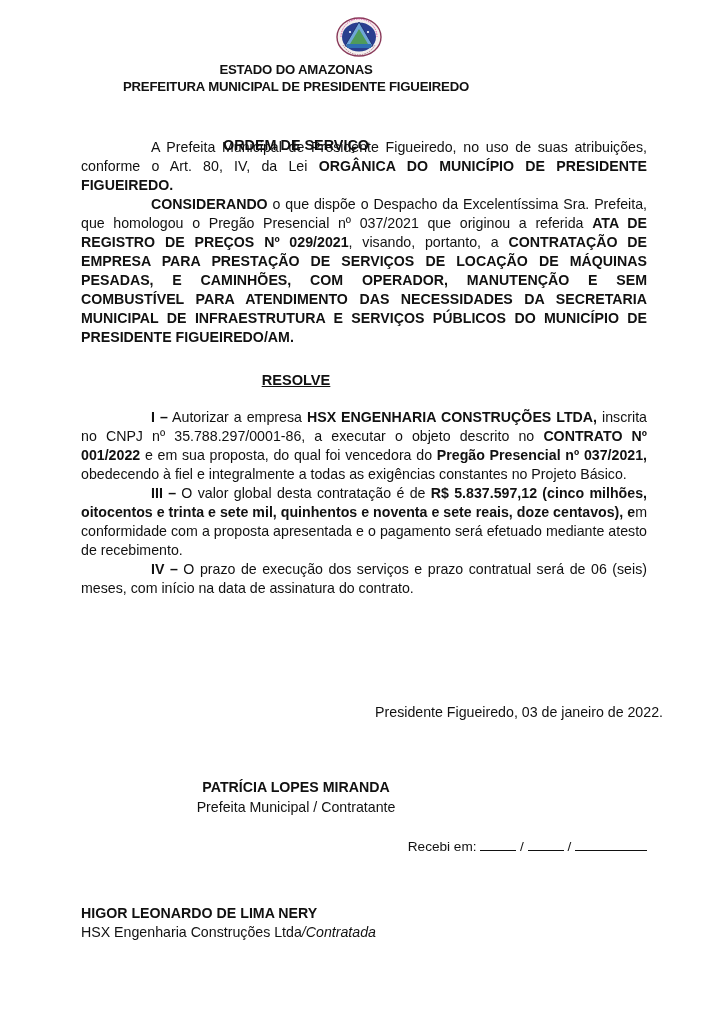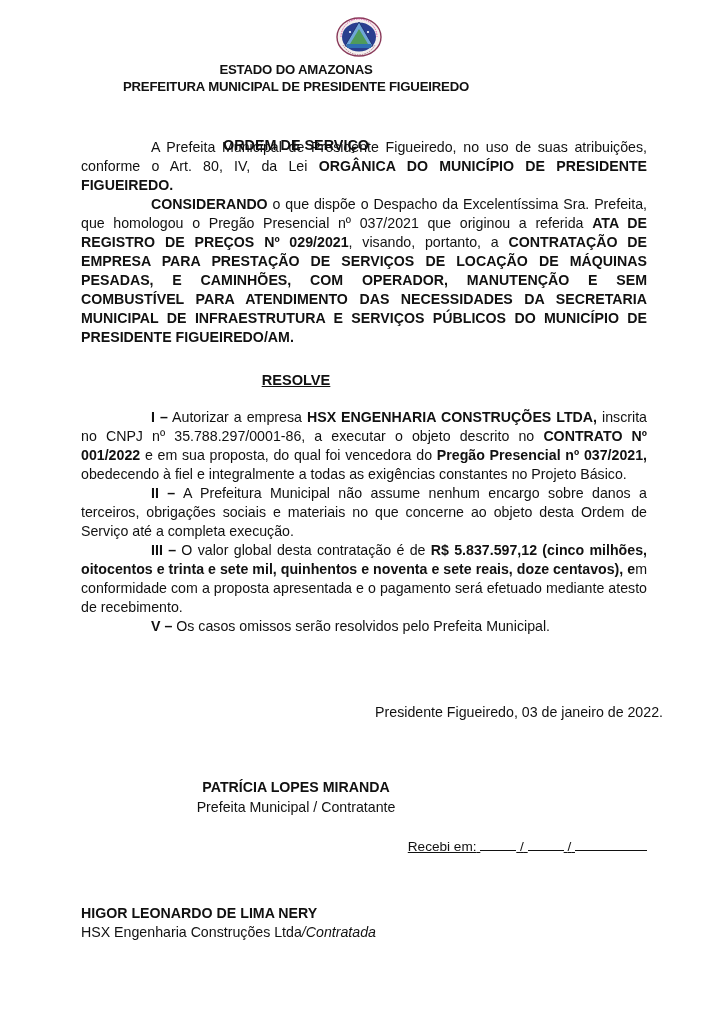--- a/index.html
+++ b/index.html
@@ -40,21 +40,21 @@
     i { font-style: italic; text-align: center; }
     .resolve {
       top: 372px; font-weight: bold; text-decoration: underline; font-size: 14.6px;
     }
     .date-line {
       right: 56px; top: 704px; text-align: right;
     }
     .sig1-name { top: 779px; font-weight: bold; }
     .sig1-role { top: 799px; }
     .received {
-      right: 72px; top: 838px; text-align: right; font-size: 13.6px; text-decoration: underline;
+      right: 72px; top: 838px; text-align: right; font-size: 13.6px;
     }
     .received .blank {
       display: inline-block;
       border-bottom: 1px solid #111;
       height: 12px;
       vertical-align: baseline;
     }
     .sig2-name { left: 81px; top: 905px; font-weight: bold; text-align: center; }
     .sig2-role { left: 81px; top: 924px; }
   </style>
@@ -81,23 +81,22 @@
 
 <div class="abs block" style="top:138px;">
   <p class="indent"><span>A Prefeita Municipal de Presidente Figueiredo, no uso de suas atribuições, conforme o Art. 80, IV, da Lei </span><b>ORGÂNICA DO MUNICÍPIO DE PRESIDENTE FIGUEIREDO.</b></p>
   <p class="indent"><b>CONSIDERANDO</b><span> o que dispõe o Despacho da Excelentíssima Sra. Prefeita, que homologou o Pregão Presencial nº 037/2021 que originou a referida </span><b>ATA DE REGISTRO DE PREÇOS Nº 029/2021</b><span>, visando, portanto, a </span><b>CONTRATAÇÃO DE EMPRESA PARA PRESTAÇÃO DE SERVIÇOS DE LOCAÇÃO DE MÁQUINAS PESADAS, E CAMINHÕES, COM OPERADOR, MANUTENÇÃO E SEM COMBUSTÍVEL PARA ATENDIMENTO DAS NECESSIDADES DA SECRETARIA MUNICIPAL DE INFRAESTRUTURA E SERVIÇOS PÚBLICOS DO MUNICÍPIO DE PRESIDENTE FIGUEIREDO/AM.</b></p>
 </div>
 
 <div class="abs center resolve">RESOLVE</div>
 
 <div class="abs block" style="top:408px;">
   <p class="indent"><b>I –</b><span> Autorizar a empresa </span><b>HSX ENGENHARIA CONSTRUÇÕES LTDA,</b><span> inscrita no CNPJ nº 35.788.297/0001-86, a executar o objeto descrito no </span><b>CONTRATO Nº 001/2022</b><span> e em sua proposta, do qual foi vencedora do </span><b>Pregão Presencial nº 037/2021,</b><span> obedecendo à fiel e integralmente a todas as exigências constantes no Projeto Básico.</span></p>
-  <p class="indent"><b>II –</b><span> A Prefeitura Municipal não assume nenhum encargo sobre danos a terceiros, obrigações sociais e materiais no que concerne ao objeto desta Ordem de Serviço até a completa execução.</span></p>
   <p class="indent"><b>III –</b><span> O valor global desta contratação é de </span><b>R$ 5.837.597,12 (cinco milhões, oitocentos e trinta e sete mil, quinhentos e noventa e sete reais, doze centavos),</b><b> e</b><span>m conformidade com a proposta apresentada e o pagamento será efetuado mediante atesto de recebimento.</span></p>
-  <p class="indent"><b>V –</b><span> Os casos omissos serão resolvidos pelo Prefeita Municipal.</span></p>
+  <p class="indent"><b>IV –</b><span> O prazo de execução dos serviços e prazo contratual será de 06 (seis) meses, com início na data de assinatura do contrato.</span></p>
 </div>
 
 <div class="abs date-line">Presidente Figueiredo, 03 de janeiro de 2022.</div>
 
 <div class="abs center sig1-name">PATRÍCIA LOPES MIRANDA</div>
 <div class="abs center sig1-role">Prefeita Municipal / Contratante</div>
 
 <div class="abs received">
   <span>Recebi em:</span>
   <span class="blank" style="width:36px;"></span>

